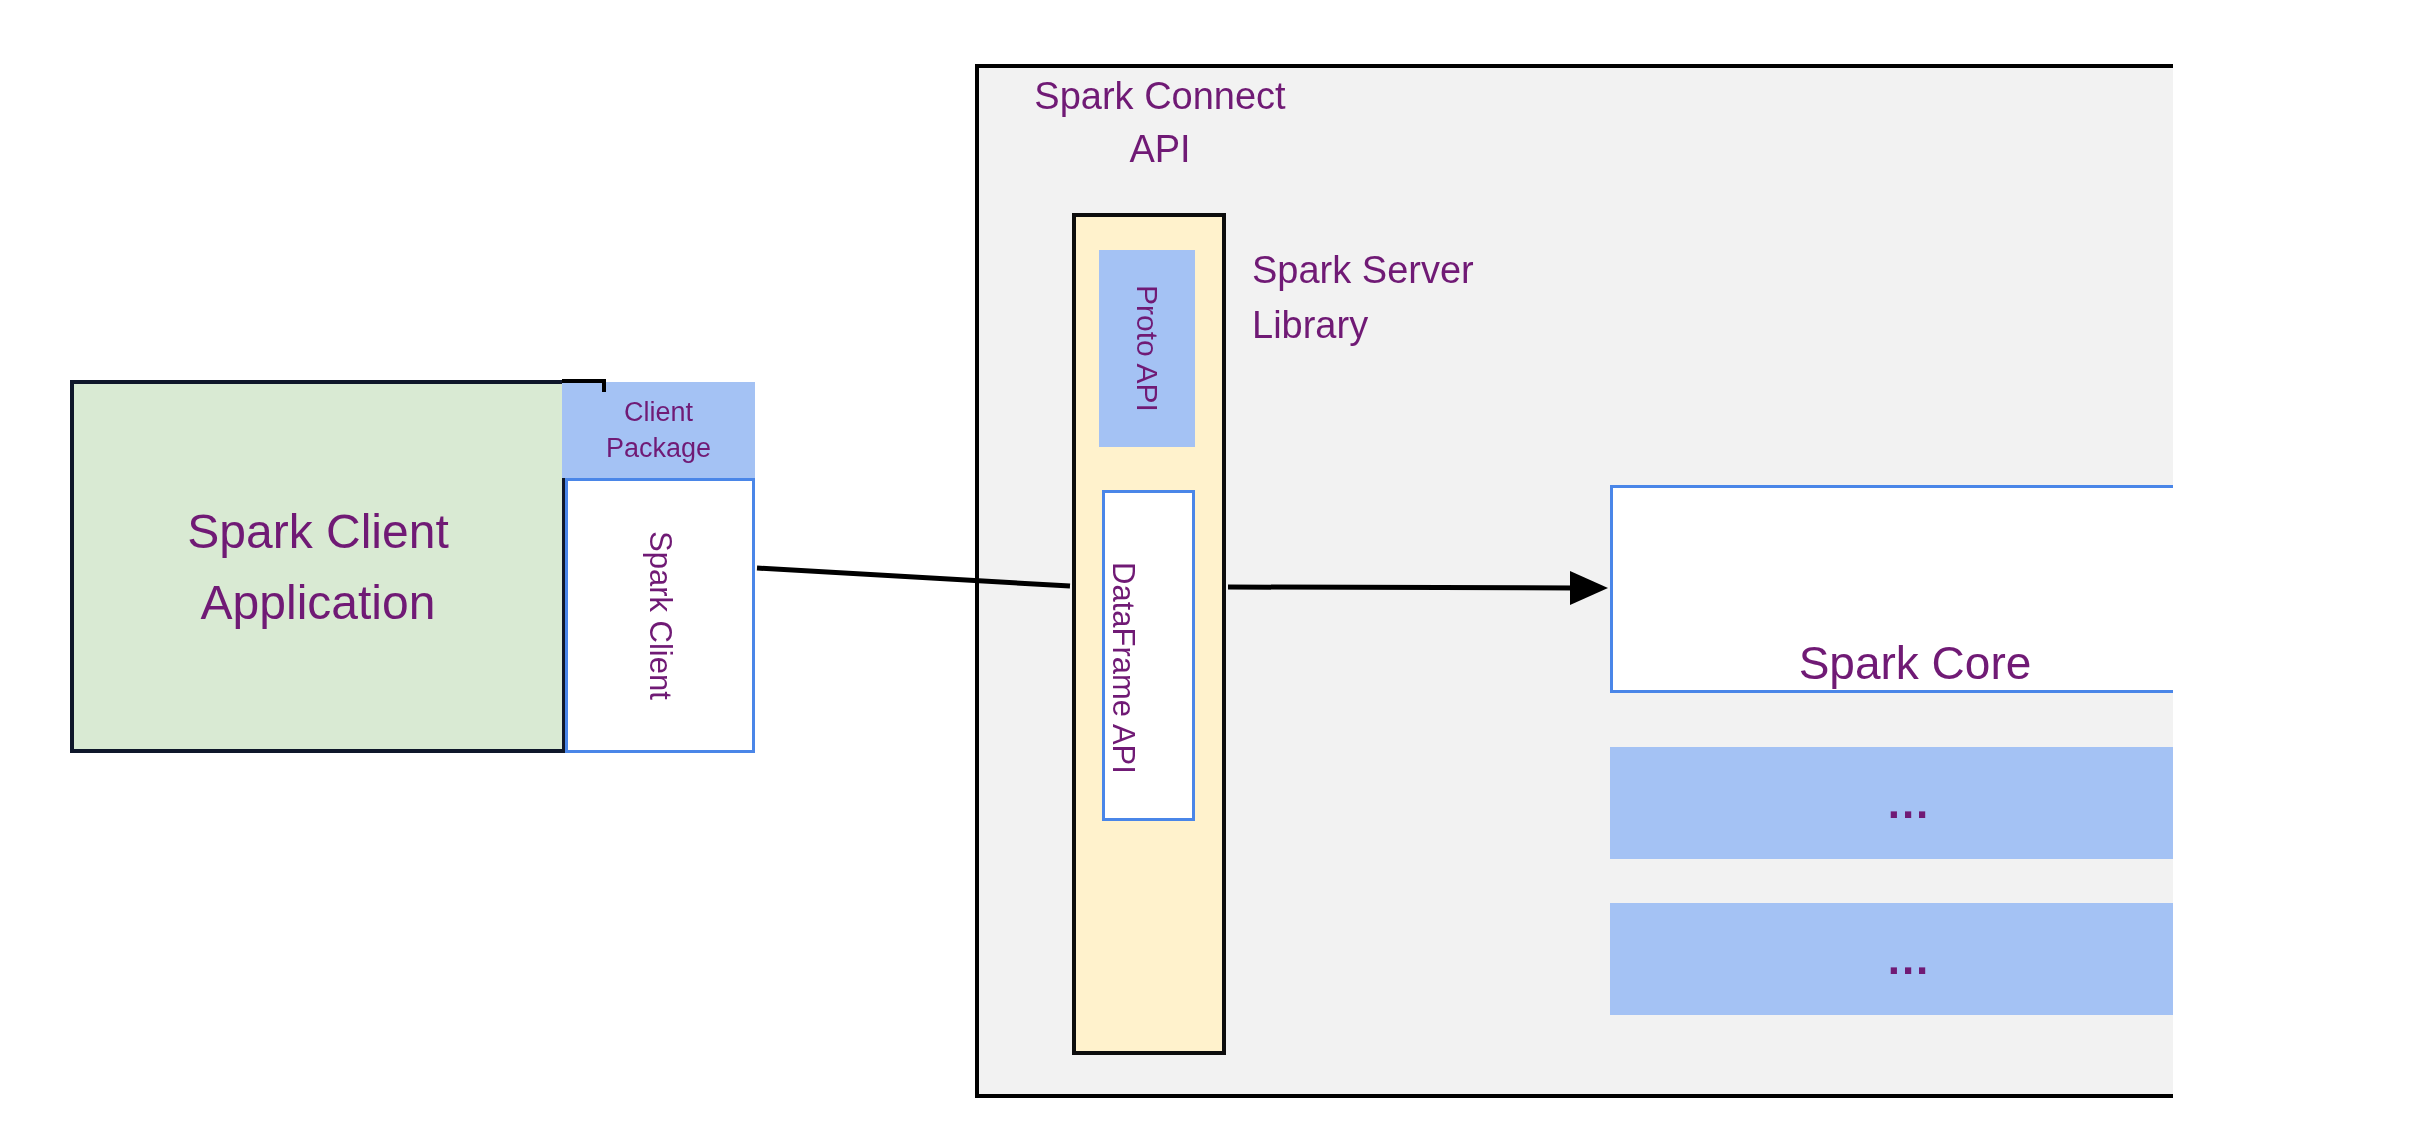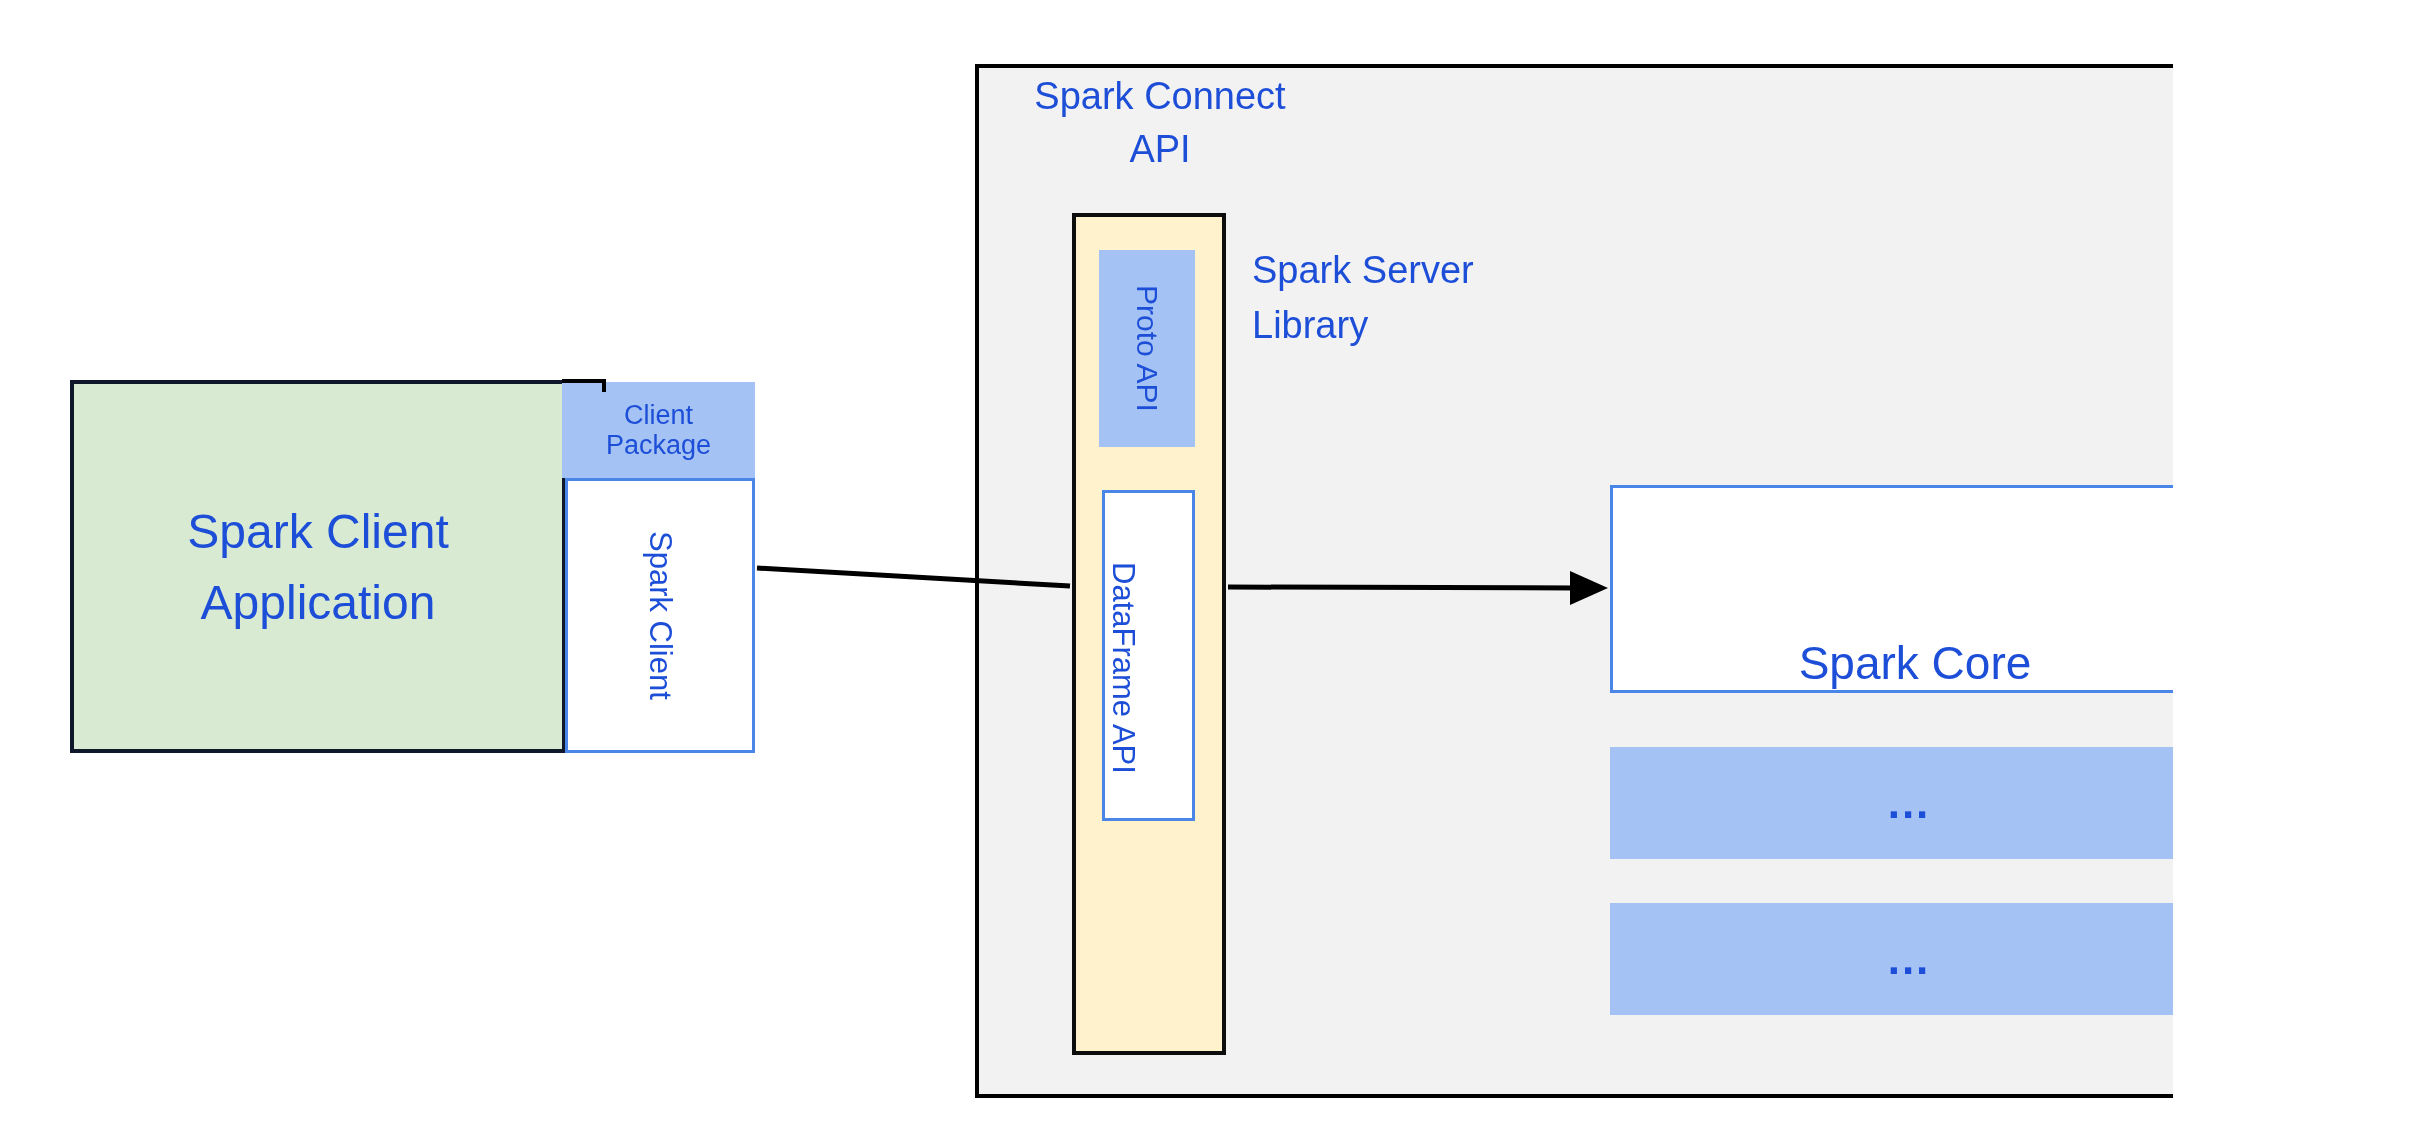--- a/index.html
+++ b/index.html
@@ -1,18 +1,18 @@
 <!DOCTYPE html>
 <html><head>
 <meta charset="utf-8">
 <style>
   html,body{margin:0;padding:0;background:#ffffff;}
   #canvas{
     position:relative;width:2173px;height:1135px;background:#ffffff;overflow:hidden;
-    font-family:"Liberation Sans",sans-serif;color:#1d4ed8;
+    font-family:"Liberation Sans",sans-serif;color:#701a75;
   }
   .abs{position:absolute;box-sizing:border-box;}
 
   
   #server-container{left:975px;top:64px;width:1406px;height:1034px;
     background:#f2f2f2;border:4px solid #000;}
 
   
   #connect-api-title{left:1005px;top:70px;width:310px;font-size:38px;line-height:53px;
     text-align:center;}
@@ -23,21 +23,21 @@
 
   
   #client-app-box{left:70px;top:380px;width:496px;height:373px;background:#d9ead3;
     border:4px solid #0f172a;display:flex;align-items:center;justify-content:center;}
   #client-app-box .label{width:340px;text-align:center;font-size:48px;line-height:71px;}
   #green-border-artifact{left:562px;top:379px;width:44px;height:4px;background:#000;}
   #green-border-artifact-tick{left:602px;top:379px;width:4px;height:13px;background:#000;}
 
   #client-package-box{left:562px;top:382px;width:193px;height:96px;background:#a4c2f4;
     display:flex;align-items:center;justify-content:center;}
-  #client-package-box .label{width:160px;text-align:center;font-size:27px;line-height:30px;}
+  #client-package-box .label{width:160px;text-align:center;font-size:27px;line-height:36px;}
 
   #spark-client-box{left:565px;top:478px;width:190px;height:275px;background:#ffffff;
     border:3px solid #4a86e8;display:flex;align-items:center;justify-content:center;}
   .vtext{writing-mode:vertical-rl;text-orientation:mixed;white-space:nowrap;}
   #spark-client-box .label{font-size:31px;}
 
   
   #connect-api-bar{left:1072px;top:213px;width:154px;height:842px;background:#fff2cc;
     border:4px solid #0d0d0d;}
   #proto-api-box{left:1099px;top:250px;width:96px;height:197px;background:#a4c2f4;

